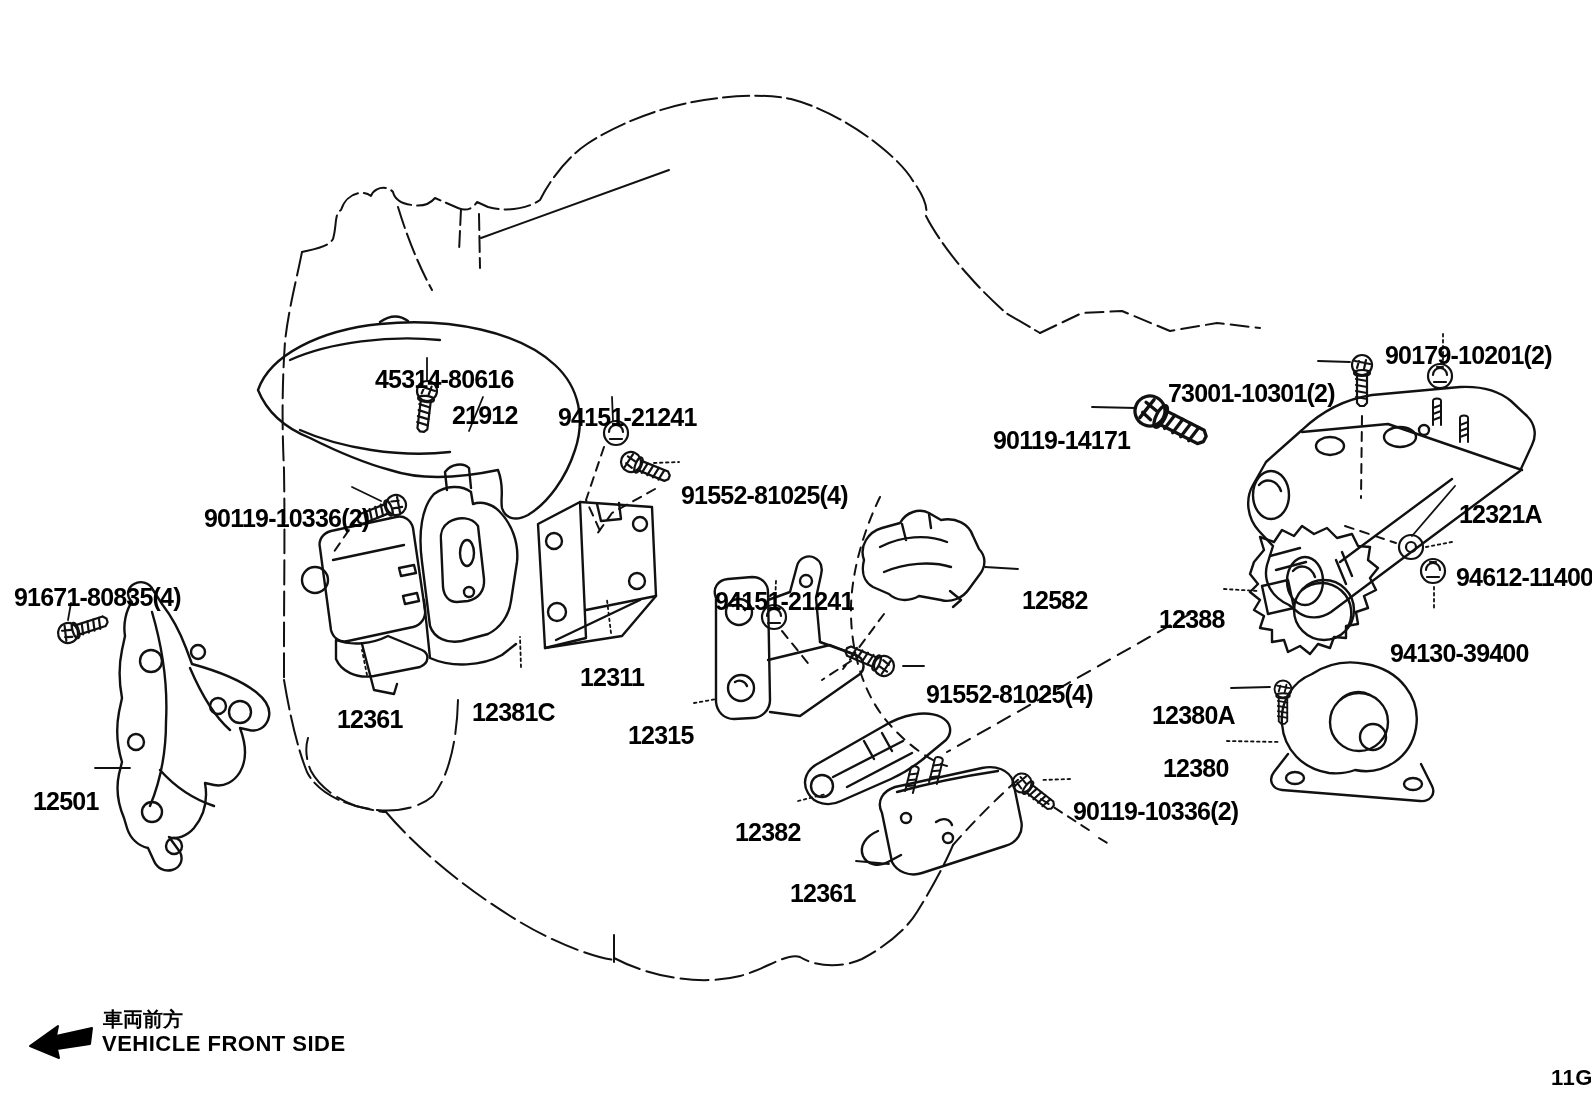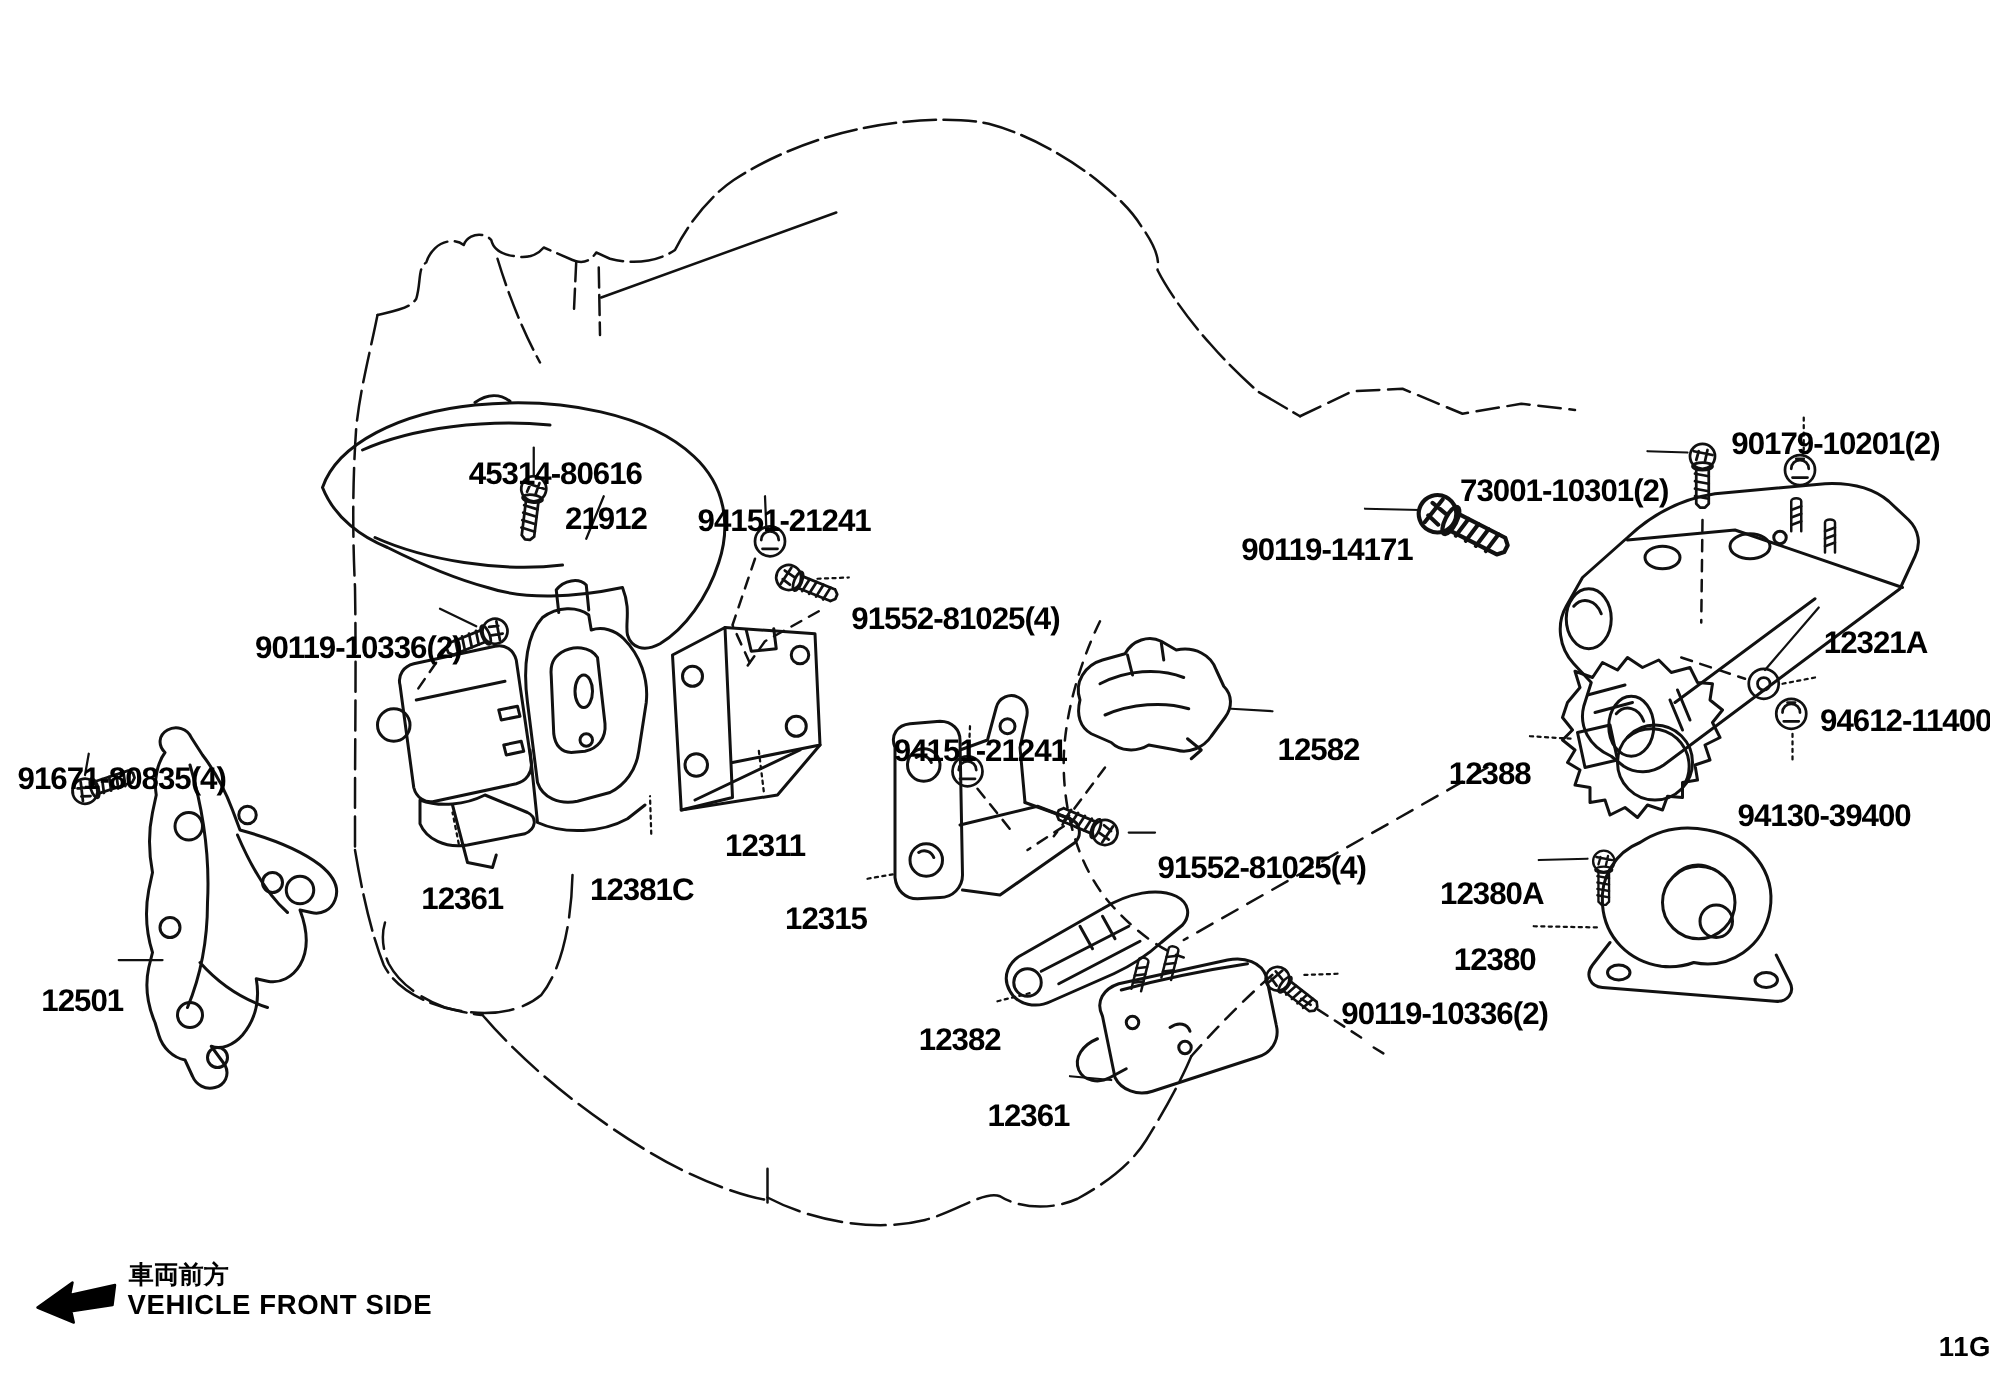--- a/index.html
+++ b/index.html
@@ -259,21 +259,21 @@
   <g>
     <path d="M30,1046 L58,1026 L56,1036 L92,1028 L90,1044 L57,1049 L59,1058 Z" fill="#000" stroke="#000" stroke-width="2"></path>
   </g>
 </svg>
 
 <div class="lbl" style="left:375px;top:335px">45314-80616</div>
 <div class="lbl" style="left:452px;top:371px">21912</div>
 <div class="lbl" style="left:558px;top:373px">94151-21241</div>
 <div class="lbl" style="left:681px;top:451px">91552-81025(4)</div>
 <div class="lbl" style="left:204px;top:474px">90119-10336(2)</div>
-<div class="lbl" style="left:14px;top:579px">91671-80835(4)</div>
+<div class="lbl" style="left:14px;top:553px">91671-80835(4)</div>
 <div class="lbl" style="left:33px;top:757px">12501</div>
 <div class="lbl" style="left:337px;top:675px">12361</div>
 <div class="lbl" style="left:472px;top:668px">12381C</div>
 <div class="lbl" style="left:580px;top:633px">12311</div>
 <div class="lbl" style="left:715px;top:557px">94151-21241</div>
 <div class="lbl" style="left:1022px;top:556px">12582</div>
 <div class="lbl" style="left:926px;top:650px">91552-81025(4)</div>
 <div class="lbl" style="left:628px;top:691px">12315</div>
 <div class="lbl" style="left:735px;top:788px">12382</div>
 <div class="lbl" style="left:790px;top:849px">12361</div>

